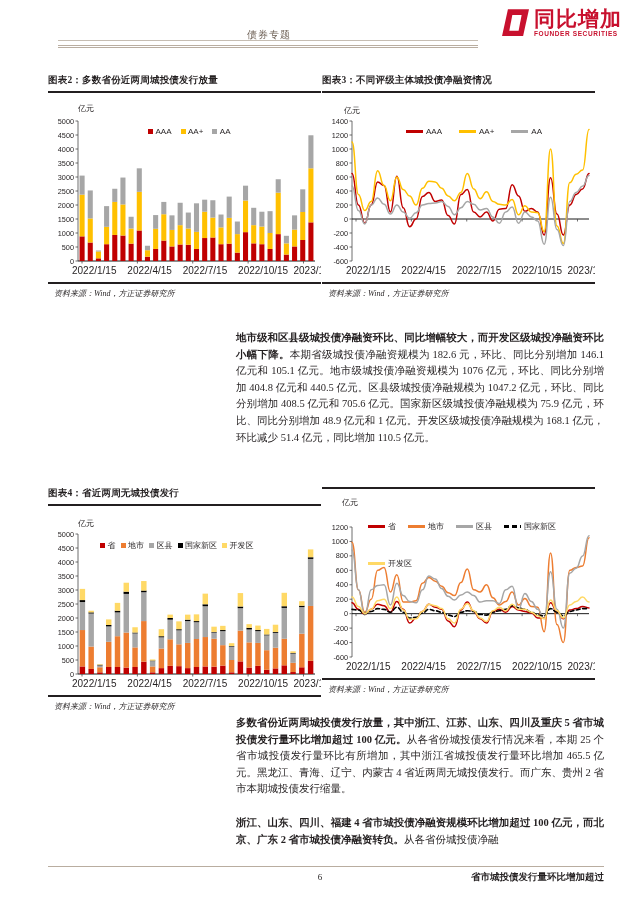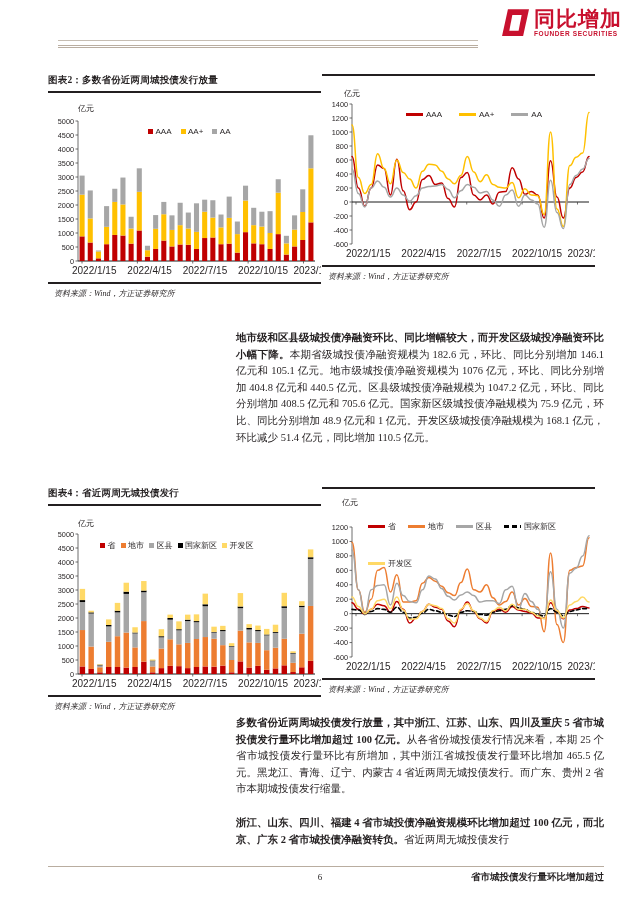--- a/index.html
+++ b/index.html
@@ -197,20 +197,21 @@
     color: #231f20;
     font-family: "Liberation Sans", sans-serif;
   }
 </style>
 </head>
 <body>
 
 <div class="page-header">
   <div class="header-rule-2"></div>
   <div class="header-rule"></div>
+  <div class="header-title">债券专题</div>
   <div class="logo-wrap">
     <div class="logo-mark">
       <div class="outer"></div>
         <div class="inner"></div>
     </div>
     <div class="logo-text">
       <div class="logo-cn">同比增加</div>
       <div class="logo-en">FOUNDER SECURITIES</div>
     </div>
   </div>
@@ -359,20 +360,21 @@
         <div class="xtick" style="left: 134.748px; top: 170px;">2022/7/15</div>
         <div class="xtick" style="left: 190.121px; top: 170px;">2022/10/15</div>
         <div class="xtick" style="left: 245.495px; top: 170px;">2023/1/15</div>
       </div>
   </div>
   <div class="fig-src-rule"></div>
   <div class="fig-source">资料来源：Wind，方正证券研究所</div>
 </div>
 
 <div class="figure fig-right fig-row1">
+  <div class="fig-title">图表3：不同评级主体城投债净融资情况</div>
   <div class="fig-title-rule"></div>
   <div class="fig-body">
     <div class="chart" id="chart-fig3">
         <div class="unit-label" style="left: 22px; top: 10px;">亿元</div>
         <div class="legend" style="left: 84px; top: 6px;">
           <span class="li" style="margin-right: 17px;">
             <span class="sw-line" style="background: rgb(192, 0, 0);"></span>
             <span>AAA</span>
           </span>
           <span class="li" style="margin-right: 17px;">
@@ -708,18 +710,18 @@
   </div>
   <div class="fig-src-rule"></div>
   <div class="fig-source">资料来源：Wind，方正证券研究所</div>
 </div>
 
 <div class="para" style="top:715px;">
   <b>多数省份近两周城投债发行放量，其中浙江、江苏、山东、四川及重庆 5 省市城投债发行量环比增加超过 100 亿元。</b><span>从各省份城投债发行情况来看，本期 25 个省市城投债发行量环比有所增加，其中浙江省城投债发行量环比增加 465.5 亿元。黑龙江、青海、辽宁、内蒙古 4 省近两周无城投债发行。而广东、贵州 2 省市本期城投债发行缩量。</span>
 </div>
 
 <div class="para" style="top:815px;">
-  <b>浙江、山东、四川、福建 4 省市城投债净融资规模环比增加超过 100 亿元，而北京、广东 2 省市城投债净融资转负。</b><span>省近两周无城投债发行</span>
+  <b>浙江、山东、四川、福建 4 省市城投债净融资规模环比增加超过 100 亿元，而北京、广东 2 省市城投债净融资转负。</b><span>从各省份城投债净融</span>
 </div>
 
 <div class="footer-rule"></div>
 <div class="footer-page">6</div>
 <div class="footer-note">省市城投债发行量环比增加超过</div>
 
 </body></html>

